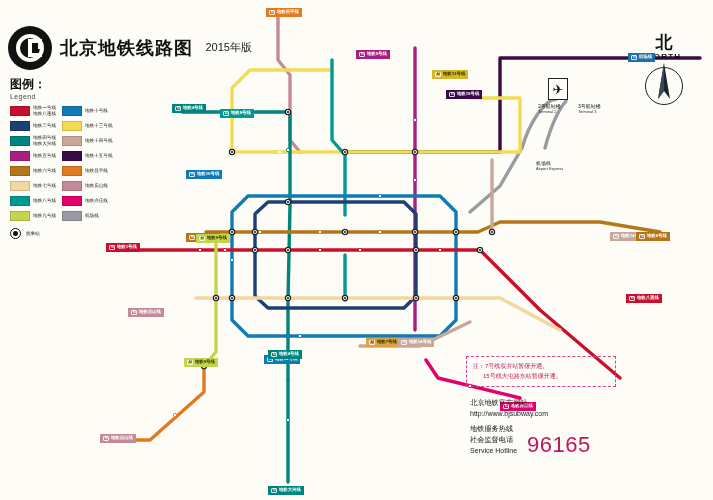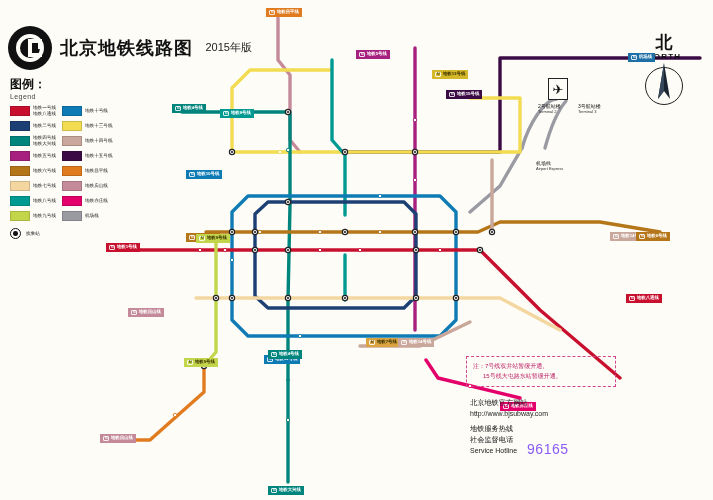--- a/index.html
+++ b/index.html
@@ -59,21 +59,21 @@
 
   
   .note-box { position:absolute; left:466px; top:356px; width:150px; padding:5px 6px;
      border:1px dashed #d2458a; }
   .note-line { font-size:6px; color:#b8175d; line-height:1.6; }
   .note-line.indent { padding-left:10px; }
   .foot { position:absolute; left:470px; }
   .foot-cn { font-size:7.2px; font-weight:normal; color:#111; line-height:1.5; }
   .foot-en { font-size:7px; color:#222; line-height:1.5; }
   .hotline-wrap { position:absolute; left:470px; top:424px; display:flex; align-items:flex-end; gap:10px;}
-  .hotline-num { font-size:14px; color:#8b5cf6; letter-spacing:.5px; line-height:.95;}
+  .hotline-num { font-size:22px; color:#be185d; letter-spacing:.5px; line-height:.95;}
 
   
   .badge { position:absolute; padding:1.5px 3px 1.5px 3px; color:#fff; font-size:4.4px;
      white-space:nowrap; line-height:1.1; display:flex; align-items:center; gap:1.5px; }
   .badge .m { font-size:3.6px; border:0.4px solid rgba(255,255,255,.85); border-radius:1px; padding:0 .7px;}
   .badge .tx { font-weight:bold; }
 </style>
 </head>
 <body>
 

